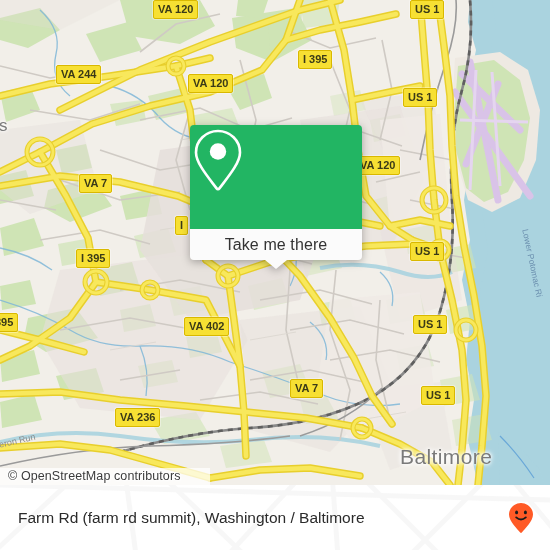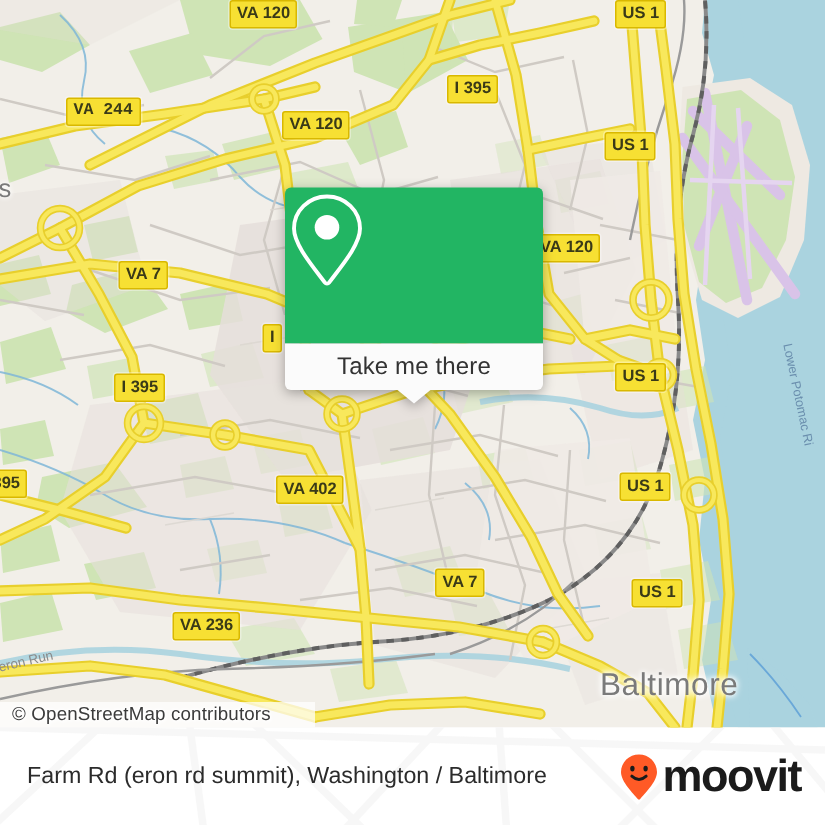--- a/index.html
+++ b/index.html
@@ -403,21 +403,21 @@
         </g>
 
         <rect x="0" y="468" width="210" height="17" fill="#ffffff" opacity=".72"></rect>
       </g>
     </svg>
 
     <div>
       <div class="shield" style="left:153px;top:0px;">VA 120</div>
       <div class="shield" style="left:298px;top:50px;">I 395</div>
       <div class="shield" style="left:410px;top:0px;">US 1</div>
-      <div class="shield" style="left:44px;top:65px;font-family:Liberation Mono, monospace;">VA 244</div>
+      <div class="shield" style="left:56px;top:65px;">VA 244</div>
       <div class="shield" style="left:188px;top:74px;">VA 120</div>
       <div class="shield" style="left:403px;top:88px;">US 1</div>
       <div class="shield" style="left:79px;top:174px;">VA 7</div>
       <div class="shield" style="left:355px;top:156px;">VA 120</div>
       <div class="shield" style="left:175px;top:216px;">I</div>
       <div class="shield" style="left:76px;top:249px;">I 395</div>
       <div class="shield" style="left:410px;top:242px;">US 1</div>
       <div class="shield" style="left:413px;top:315px;">US 1</div>
       <div class="shield" style="left:-10px;top:313px;">395</div>
       <div class="shield" style="left:184px;top:317px;">VA 402</div>
@@ -452,25 +452,24 @@
     <svg class="footer-watermark" viewBox="0 0 550 300">
       <g stroke="#f0f0f0" stroke-width="5" fill="none">
         <path d="M-20,280 L120,150 L260,285"></path>
         <path d="M120,150 L140,300"></path>
         <path d="M200,300 L330,160 L470,300"></path>
         <path d="M330,160 L340,300"></path>
         <path d="M380,300 L500,180 L600,300"></path>
         <path d="M0,200 L550,215"></path>
       </g>
     </svg>
-    <div class="footer-text">Farm Rd (eron rd summit), Washington / Baltimore</div>
+    <div class="footer-text">Farm Rd (farm rd summit), Washington / Baltimore</div>
     <div class="logo">
       <svg width="26" height="32" viewBox="0 0 26 32">
         <path d="M13 1 C6.4 1 1 6.2 1 12.6 C1 19.4 9.4 27 12.2 30.6 C12.6 31.1 13.4 31.1 13.8 30.6 C16.6 27 25 19.4 25 12.6 C25 6.2 19.6 1 13 1 Z" fill="#ff5a26"></path>
         <ellipse cx="8.6" cy="10.4" rx="1.45" ry="1.9" fill="#1b1b1b"></ellipse>
         <ellipse cx="17.4" cy="10.4" rx="1.45" ry="1.9" fill="#1b1b1b"></ellipse>
         <path d="M8.2 15.4 Q13 19.8 17.8 15.4" stroke="#1b1b1b" stroke-width="1.9" fill="none" stroke-linecap="round"></path>
       </svg>
-      <span class="logo-word">moovit</span>
     </div>
   </div>
 
 </div>
 
 </body></html>

